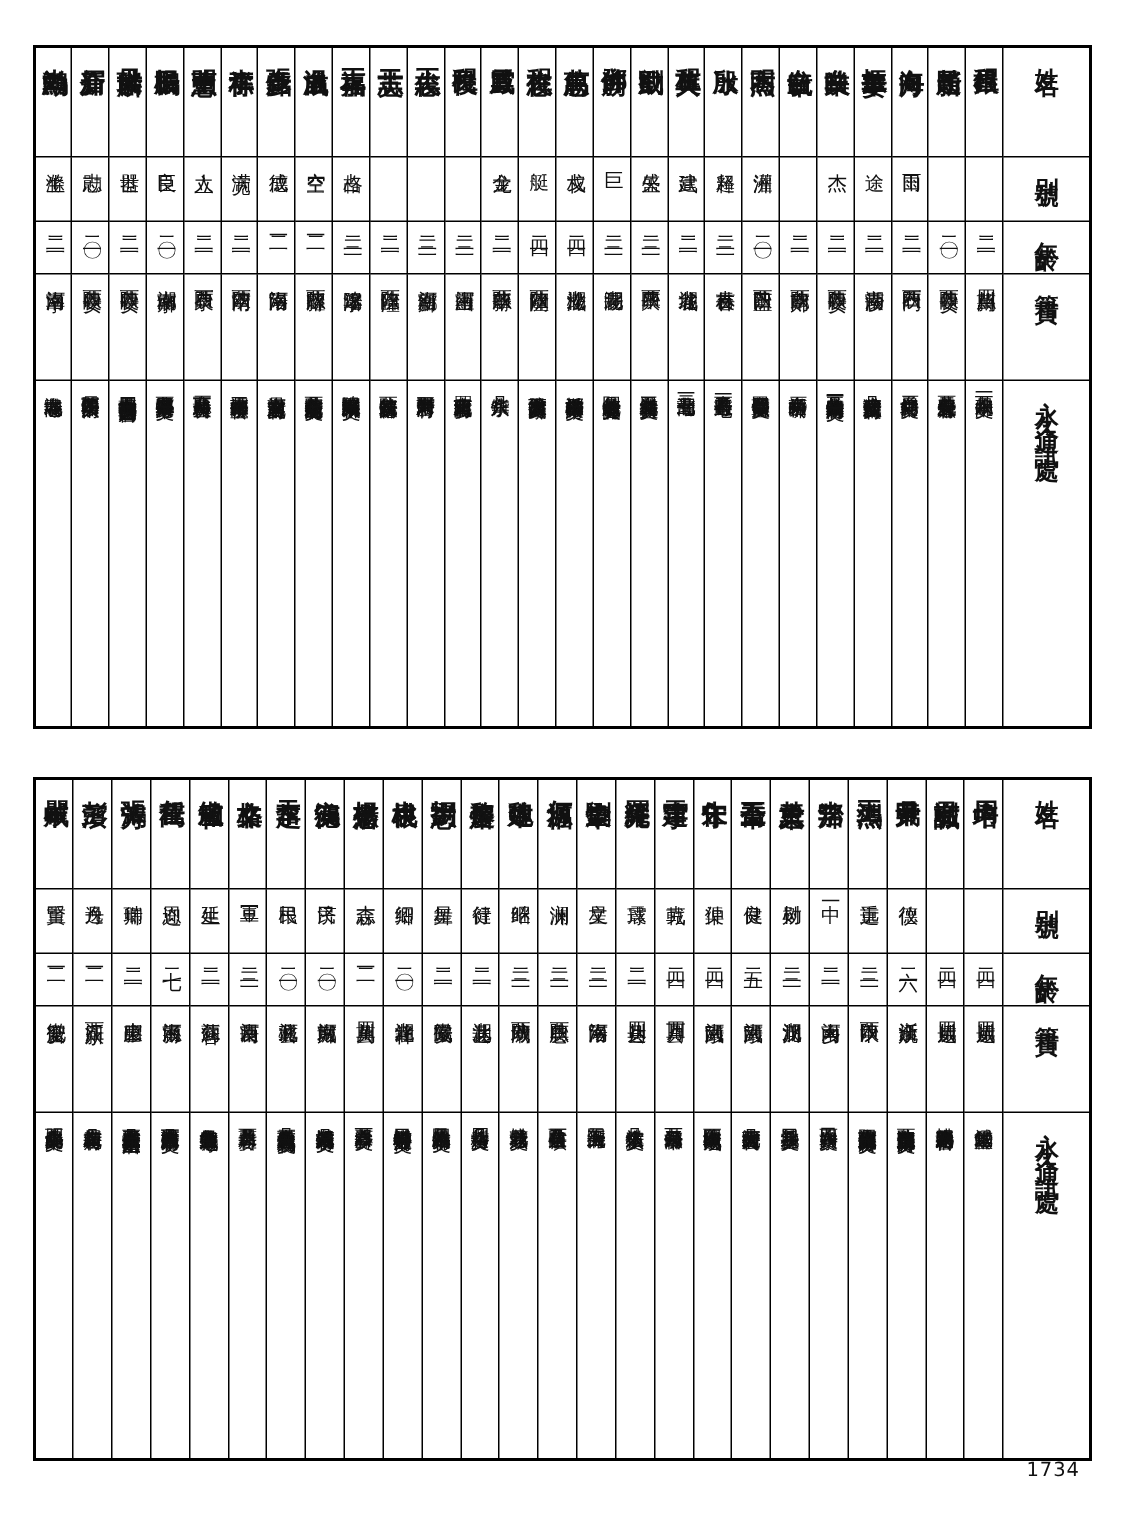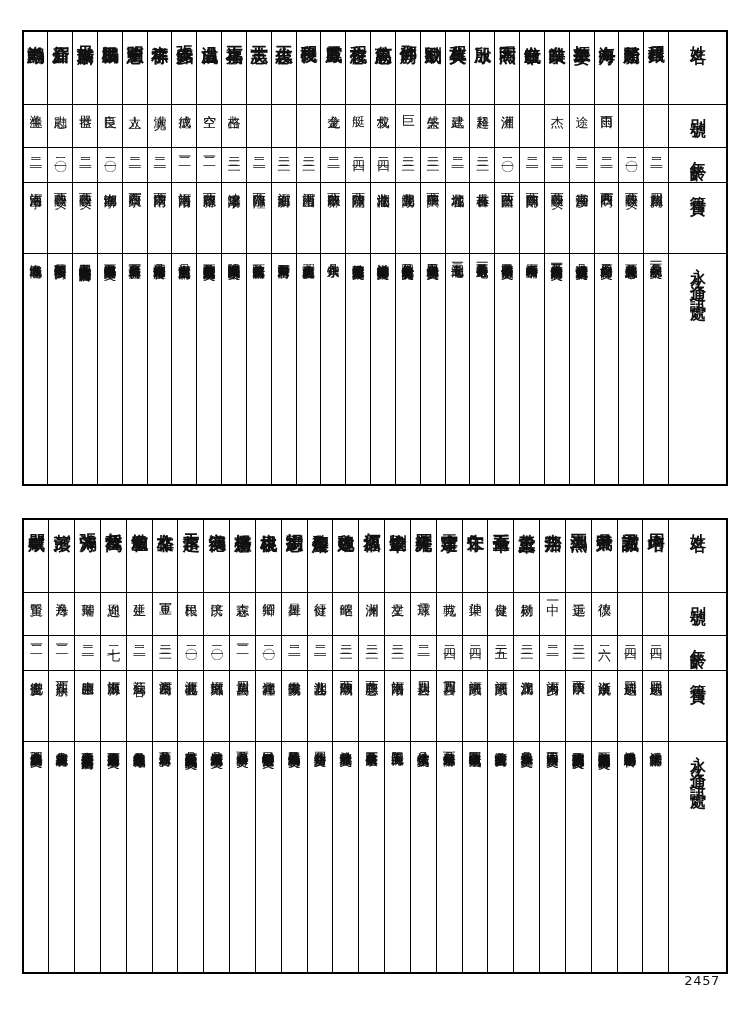--- a/index.html
+++ b/index.html
@@ -970,14 +970,14 @@
               <div class="v-wrap">威远熊华堂邮转</div>
             </td>
             <td class="lbl lbl-addr">
               <div class="v">永久通訊處</div>
             </td>
           </tr>
         </tbody>
     </table>
   </div>
 
-  <div class="pagenum">2457</div>
+  <div class="pagenum">1734</div>
 </div>
 
 </body></html>

